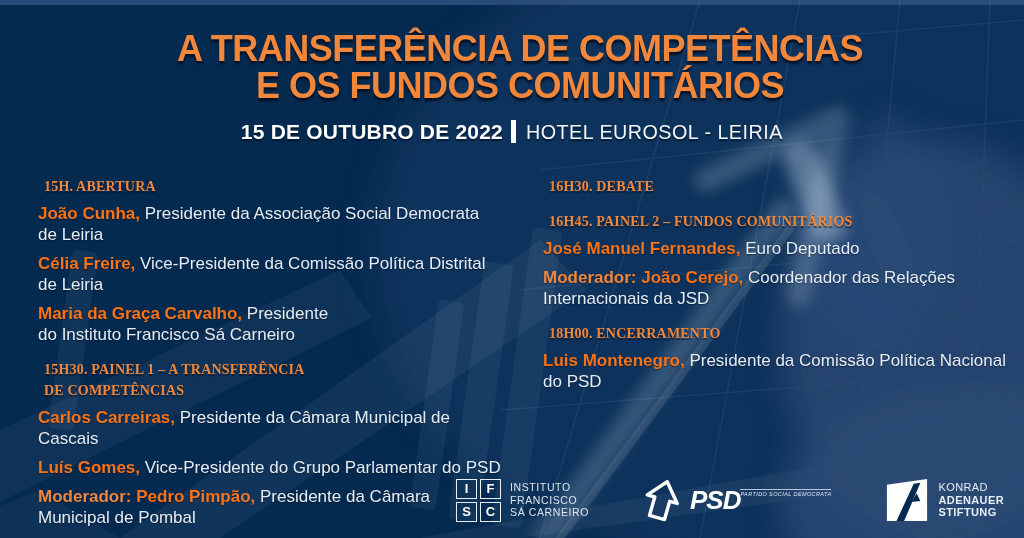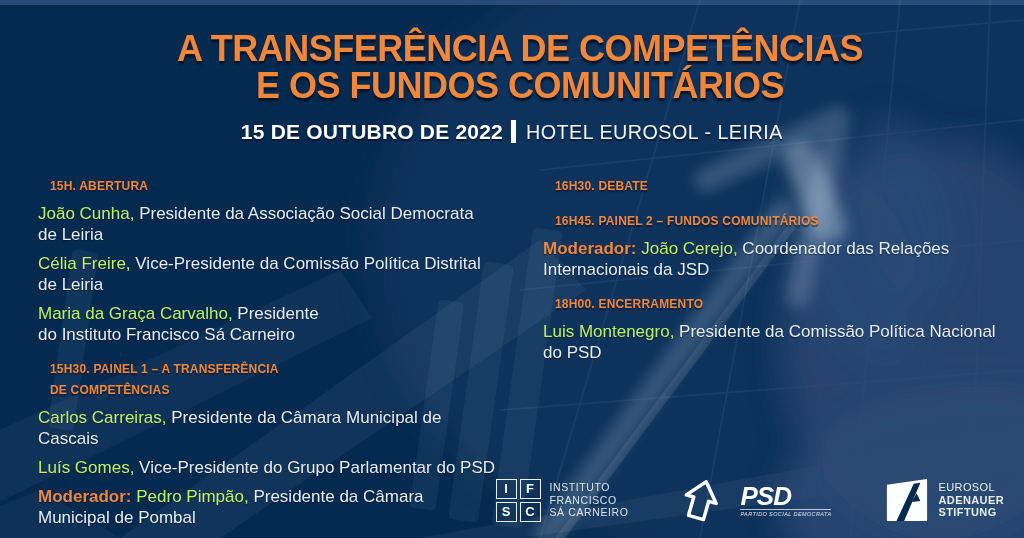--- a/index.html
+++ b/index.html
@@ -27,43 +27,44 @@
   .venue-text { color:#f2f5f9; font-size:21px; font-weight:400; letter-spacing:0.5px;
     display:inline-block; transform:scaleX(0.94); transform-origin:left center;
     text-shadow:0 2px 1px rgba(2,14,32,0.6); }
 
   
   .col { position:absolute; top:176px; }
   .col-left  { left:38px;  width:476px; }
   .col-right { left:543px; width:482px; }
   .section { margin-bottom:14px; }
   .section-title {
-    color:#f0873b; font-size:12px; font-weight:800; letter-spacing:0.2px;
-    line-height:21px; margin:0 0 6px 12px; white-space:pre-line;
+    color:#f0873b; font-size:14px; font-weight:800; letter-spacing:0.2px;
+    line-height:21px; margin:0 0 6px 6px; white-space:pre-line;
     text-shadow:0 2px 1px rgba(2,14,32,0.55);
+    font-family:Liberation Serif, serif;
   }
   .entry { margin:0 0 8px 0; font-size:17px; line-height:21px; color:#e7edf4;
     text-shadow:0 1px 1px rgba(2,14,32,0.5); }
-  .entry .n { color:#bef264; font-weight:400;margin-top:30px; }
+  .entry .n { color:#f97316; font-weight:700;margin-top:30px; }
   .entry .m { color:#f0873b; font-weight:700; }
   .entry .r { color:#e7edf4; font-weight:400; white-space:pre-line; }
 
   
   .footer {
     position:absolute; right:20px; bottom:14px; z-index:2;
     display:flex; align-items:center; gap:54px;
   }
   .logo { display:flex; align-items:center; gap:9px; }
   .ifsc-grid { display:grid; grid-template-columns:21px 21px; grid-template-rows:20px 20px; gap:3px; }
   .ifsc-cell {
     border:1.5px solid rgba(255,255,255,0.92); color:#ffffff;
     font-size:13px; font-weight:700; display:flex; align-items:center; justify-content:center;
   }
   .logo-lines { color:#dde6f0; font-size:10.5px; line-height:12.5px; letter-spacing:0.6px; }
-  .psd-text { display:flex; flex-direction:column; margin-left:11px; }
+  .psd-text { display:flex; flex-direction:row; margin-left:0; }
   .psd-word { color:#ffffff; font-size:26px; font-weight:900; font-style:italic;
     letter-spacing:-1px; line-height:24px; }
   .psd-sub { color:#dde6f0; font-size:5.5px; letter-spacing:0.4px; font-style:italic;
     border-top:1px solid rgba(255,255,255,0.7); padding-top:1px; margin-top:1px; }
   .kas-lines { font-size:11px; line-height:12.5px; letter-spacing:0.4px; color:#e8eef5; }
   .kas-lines .b { font-weight:800; }
 </style>
 </head>
 <body>
 
@@ -164,20 +165,21 @@
     </div>
 
     <div class="col col-right">
 
       <div class="section">
         <h3 class="section-title">16H30. DEBATE</h3>
       </div>
 
       <div class="section">
         <h3 class="section-title">16H45. PAINEL 2 – FUNDOS COMUNITÁRIOS</h3>
+        <p class="entry"><span class="n">José Manuel Fernandes,</span><span class="r"> Euro Deputado</span></p>
         <p class="entry"><span class="m">Moderador:</span><span class="n"> João Cerejo,</span><span class="r"> Coordenador das Relações
 Internacionais da JSD</span></p>
       </div>
 
       <div class="section">
         <h3 class="section-title">18H00. ENCERRAMENTO</h3>
         <p class="entry"><span class="n">Luis Montenegro,</span><span class="r"> Presidente da Comissão Política Nacional
 do PSD</span></p>
       </div>
 
@@ -211,21 +213,21 @@
         </div>
       </div>
 
       <div class="logo">
         <svg width="44" height="46" viewBox="0 0 46 48" aria-hidden="true">
           <polygon points="2,8 44,2 44,46 2,46" fill="#ffffff"></polygon>
           <polygon points="12,46 30,7 37,6 20,46" fill="#052a50"></polygon>
           <polygon points="28,26 37,25 33,17" fill="#052a50"></polygon>
         </svg>
         <div class="kas-lines">
-          <div>EUROSOL</div>
+          <div>KONRAD</div>
           <div class="b">ADENAUER</div>
           <div class="b">STIFTUNG</div>
         </div>
       </div>
 
     </div>
 
   </div>
 </div>
 

